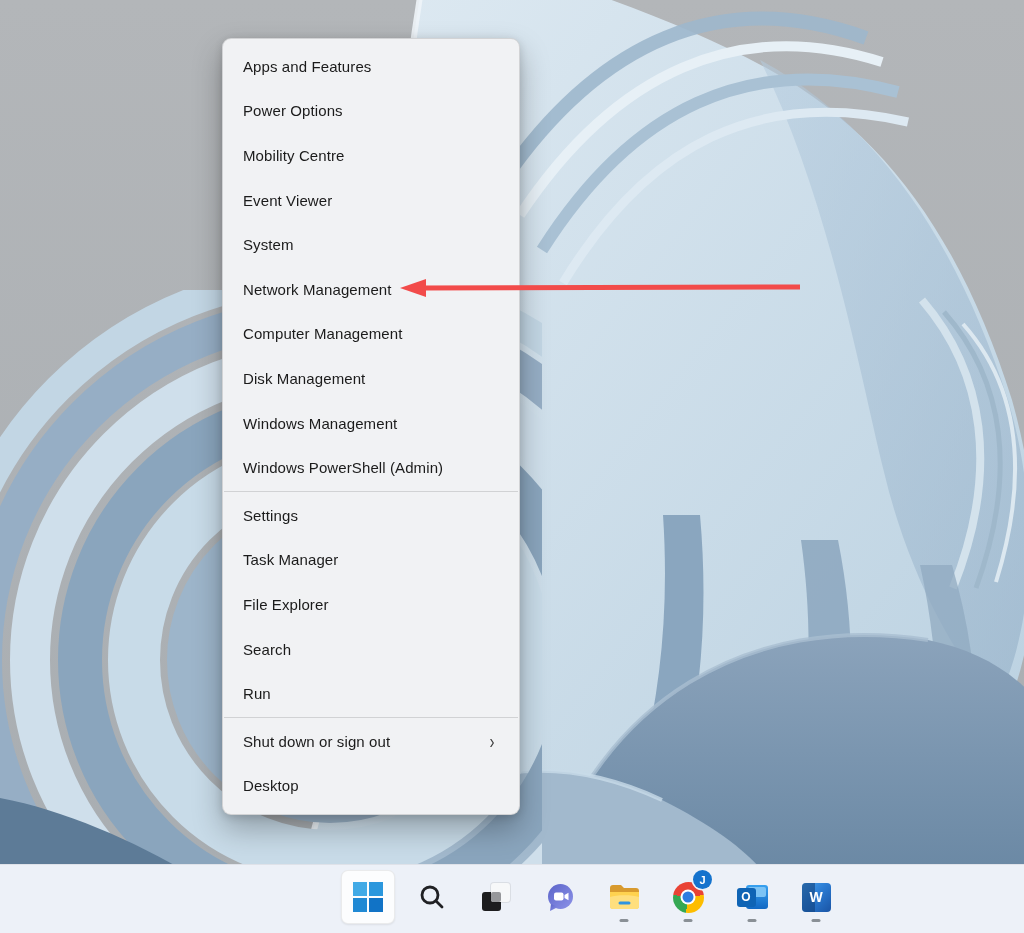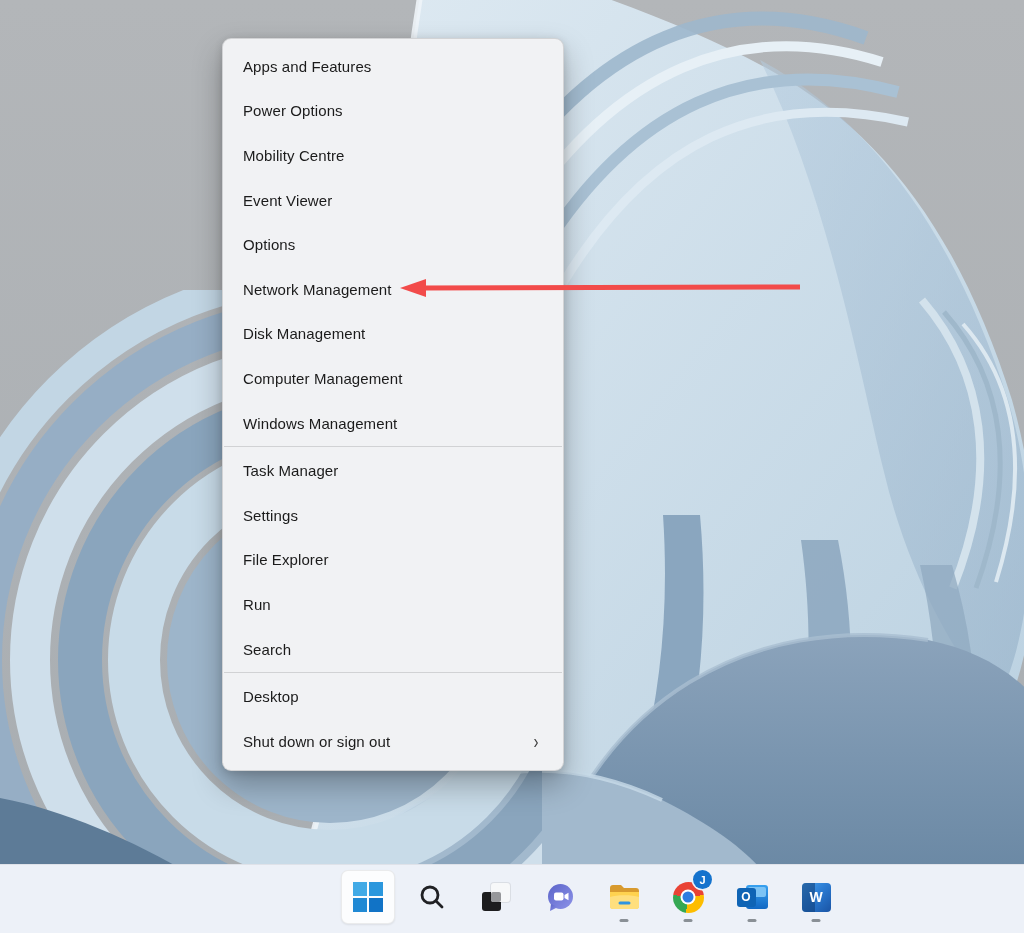--- a/index.html
+++ b/index.html
@@ -4,21 +4,21 @@
 <style>
   * { margin:0; padding:0; box-sizing:border-box; }
   html,body { width:1024px; height:933px; overflow:hidden; }
   body { position:relative; font-family:"Liberation Sans", sans-serif; background:#aeb2b5; }
 
   
   .wallpaper { position:absolute; left:0; top:0; width:1024px; height:933px; }
 
   
   .winx-menu {
-    position:absolute; left:222px; top:38px; width:342px;
+    position:absolute; left:222px; top:38px; width:298px;
     background:#f1f2f4;
     border:1px solid rgba(120,120,120,.25);
     border-radius:9px;
     box-shadow:0 14px 30px rgba(0,0,0,.28), 0 2px 8px rgba(0,0,0,.14);
     padding:5px 0 6px 0;
     z-index:5;
   }
   .menu-item {
     height:44.6px; display:flex; align-items:center;
     padding:0 18px 0 20px; font-size:15px; color:#1b1b1b;
@@ -159,57 +159,60 @@
     <div class="menu-item">
       <span>Power Options</span>
     </div>
     <div class="menu-item">
       <span>Mobility Centre</span>
     </div>
     <div class="menu-item">
       <span>Event Viewer</span>
     </div>
     <div class="menu-item">
-      <span>Options</span>
+      <span>System</span>
     </div>
     <div class="menu-item">
       <span>Network Management</span>
     </div>
     <div class="menu-item">
+      <span>Computer Management</span>
+    </div>
+    <div class="menu-item">
       <span>Disk Management</span>
     </div>
     <div class="menu-item">
-      <span>Computer Management</span>
-    </div>
-    <div class="menu-item">
       <span>Windows Management</span>
     </div>
+    <div class="menu-item">
+      <span>Windows PowerShell (Admin)</span>
+    </div>
     <div class="menu-sep"></div>
     <div class="menu-item">
+      <span>Settings</span>
+    </div>
+    <div class="menu-item">
       <span>Task Manager</span>
     </div>
     <div class="menu-item">
-      <span>Settings</span>
-    </div>
-    <div class="menu-item">
       <span>File Explorer</span>
     </div>
     <div class="menu-item">
+      <span>Search</span>
+    </div>
+    <div class="menu-item">
       <span>Run</span>
     </div>
-    <div class="menu-item">
-      <span>Search</span>
-    </div>
     <div class="menu-sep"></div>
-    <div class="menu-item">
-      <span>Desktop</span>
-    </div>
     <div class="menu-item">
       <span>Shut down or sign out</span>
       <span class="chevron">›</span>
+    </div>
+    <div class="menu-item">
+      <span>Desktop</span>
     </div>
   </div>
 
 <svg class="annotation-arrow" width="410" height="28" viewBox="0 0 410 28">
   <line x1="26" y1="14" x2="404" y2="13" stroke="#f24b4a" stroke-width="5"></line>
   <polygon points="4,14 30,5 30,23" fill="#f24b4a"></polygon>
 </svg>
 
 <div class="taskbar">
   <div class="tb-icons">

